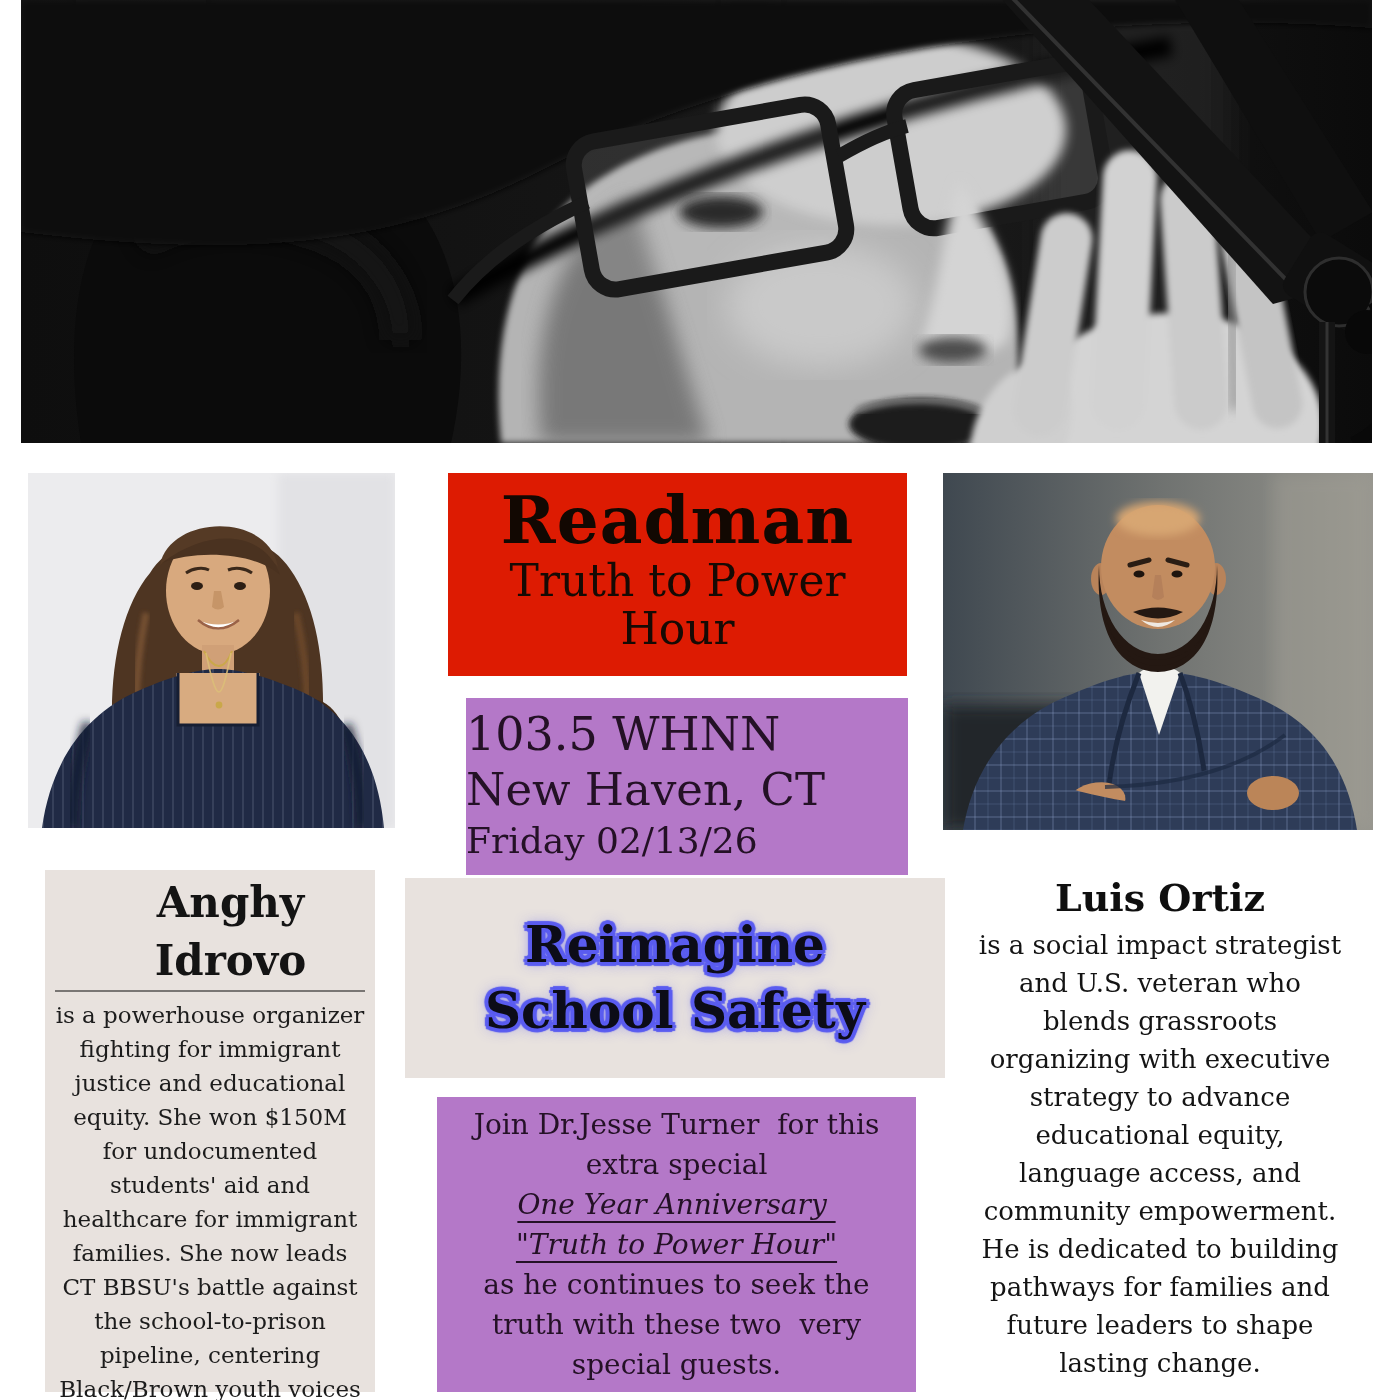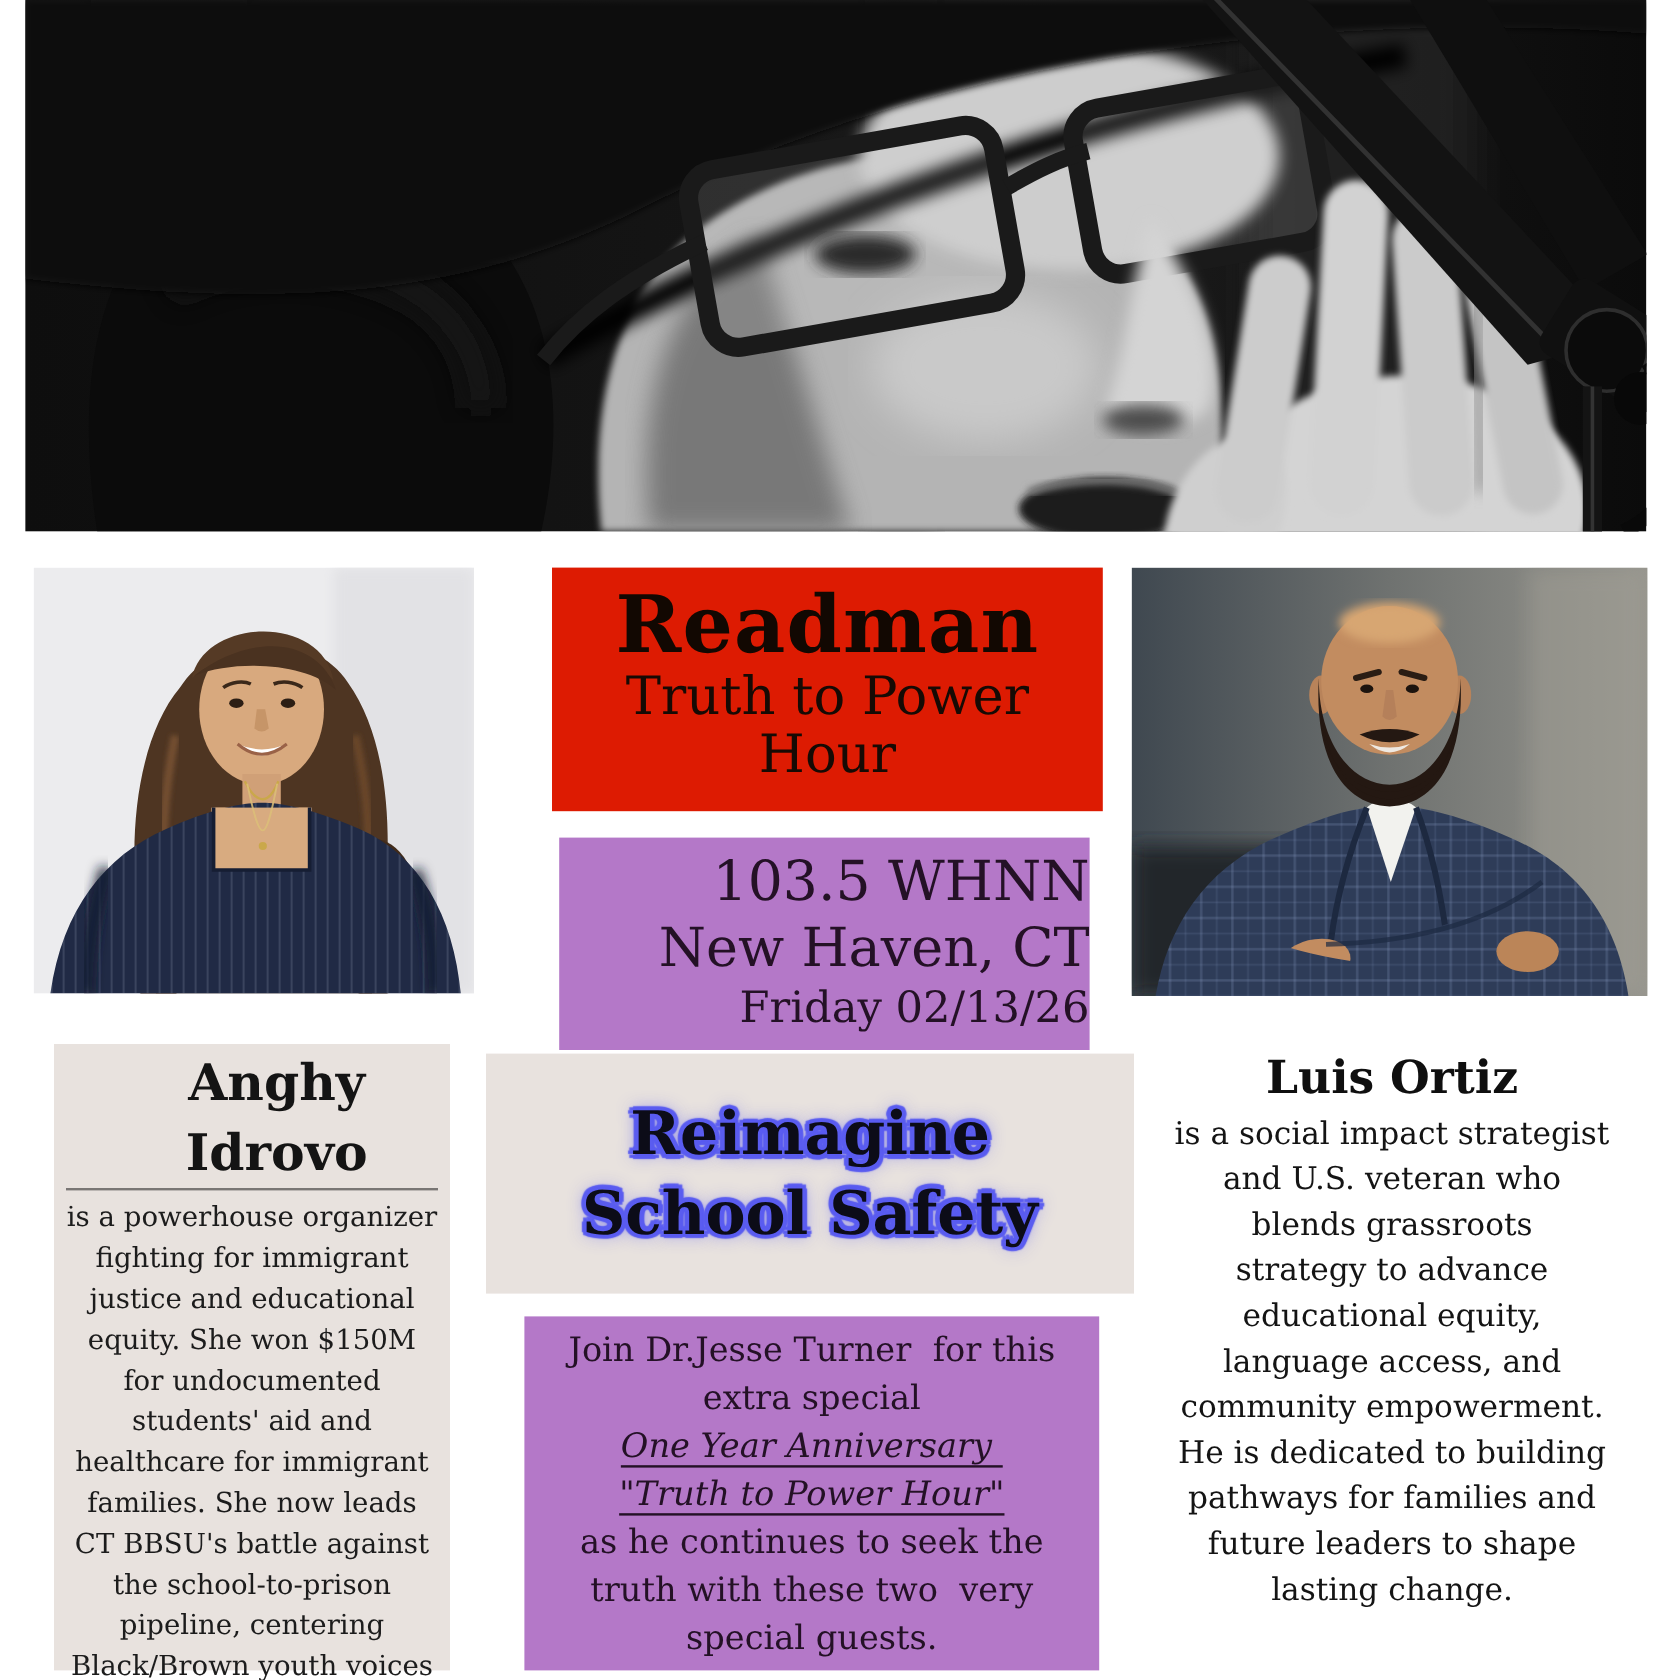--- a/index.html
+++ b/index.html
@@ -16,26 +16,26 @@
 
   .abs{position:absolute;}
 
   
   .hero{left:21px;top:0;width:1351px;height:443px;}
   .photo-left{left:28px;top:473px;width:367px;height:355px;}
   .photo-right{left:943px;top:473px;width:430px;height:357px;}
   .hero svg,.photo-left svg,.photo-right svg{width:100%;height:100%;display:block;}
 
   
-  .red-box{left:448px;top:473px;width:459px;height:203px;background:var(--red);text-align:center;padding-top:10px;margin-left:12px;}
+  .red-box{left:448px;top:473px;width:459px;height:203px;background:var(--red);text-align:center;padding-top:10px;}
   .show-title{font-size:66px;font-weight:bold;line-height:74px;color:#120802;letter-spacing:1px;}
   .show-sub{font-size:44px;line-height:48px;color:#160a04;}
 
   
-  .purple1{left:466px;top:698px;width:442px;height:177px;background:var(--purple);text-align:right;padding-top:8px;color:#241126;}
+  .purple1{left:466px;top:698px;width:442px;height:177px;background:var(--purple);text-align:left;padding-top:8px;color:#241126;}
   .station-1{font-size:46px;line-height:56px;}
   .station-2{font-size:45px;line-height:56px;}
   .station-3{font-size:36px;line-height:46px;}
 
   
   .beige-center{left:405px;top:878px;width:540px;height:200px;background:var(--beige);text-align:center;padding-top:34px;}
   .topic-line{font-size:50px;font-weight:bold;line-height:66px;color:#0c0c18;
     text-shadow:
       -4px 0 1px var(--glow), 4px 0 1px var(--glow),
       0 -4px 1px var(--glow), 0 4px 1px var(--glow),
@@ -318,20 +318,21 @@
         <div class="t-line">special guests.</div>
       </div>
   </div>
 
   <div class="abs right-col">
     <div class="guest-name-right">Luis Ortiz</div>
     <div>
         <div class="t-line">is a social impact strategist</div>
         <div class="t-line">and U.S. veteran who</div>
         <div class="t-line">blends grassroots</div>
+        <div class="t-line">organizing with executive</div>
         <div class="t-line">strategy to advance</div>
         <div class="t-line">educational equity,</div>
         <div class="t-line">language access, and</div>
         <div class="t-line">community empowerment.</div>
         <div class="t-line">He is dedicated to building</div>
         <div class="t-line">pathways for families and</div>
         <div class="t-line">future leaders to shape</div>
         <div class="t-line">lasting change.</div>
       </div>
   </div>

